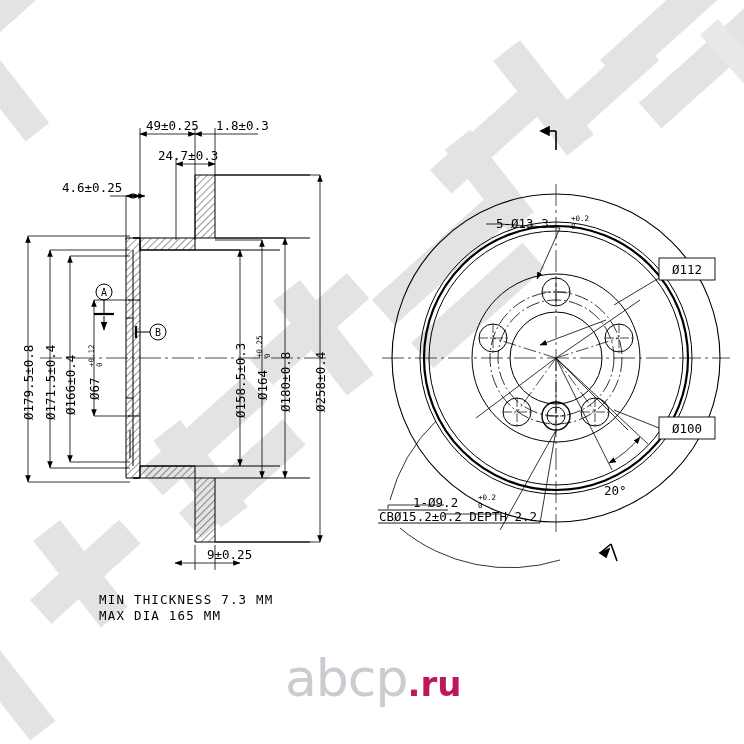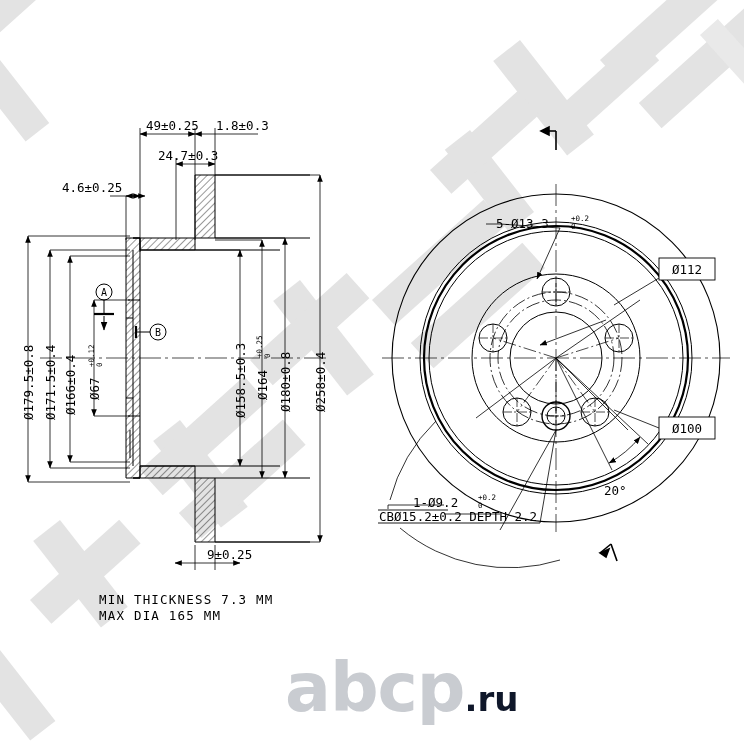--- a/index.html
+++ b/index.html
@@ -68,22 +68,22 @@
         <rect x="0" y="0" width="80" height="30"></rect>
       </g>
     </g>
 
     <g fill="#e9e9e9" stroke="none" transform="translate(700,35) rotate(-42)">
       <rect x="0" y="0" width="24" height="120"></rect>
     </g>
   </svg>
 
   <div class="wm" style="left:285px;top:648px;">
-    <span style="font-family:'DejaVu Sans',sans-serif;font-size:68px;font-weight:bold;
-                 color:#c9ccd1;letter-spacing:-1px;">abcp</span><span style="font-family:'DejaVu Sans',sans-serif;font-size:34px;font-weight:bold;color:#0f172a;">.ru</span>
+    <span style="font-family:'DejaVu Sans',sans-serif;font-size:52px;font-weight:normal;
+                 color:#c9ccd1;letter-spacing:-1px;">abcp</span><span style="font-family:'DejaVu Sans',sans-serif;font-size:34px;font-weight:bold;color:#be185d;">.ru</span>
   </div>
 
   <svg width="744" height="744" style="font-family:'DejaVu Sans Mono','Liberation Mono',monospace;">
     <defs>
       <pattern id="hatch" width="5" height="5" patternTransform="rotate(45)" patternUnits="userSpaceOnUse">
         <line x1="0" y1="0" x2="0" y2="5" stroke="#000" stroke-width="0.8"></line>
       </pattern>
       <marker id="ar" markerWidth="9" markerHeight="7" refX="8.5" refY="3.5" orient="auto">
         <path d="M0,0 L9,3.5 L0,7 z" fill="#000"></path>
       </marker>

